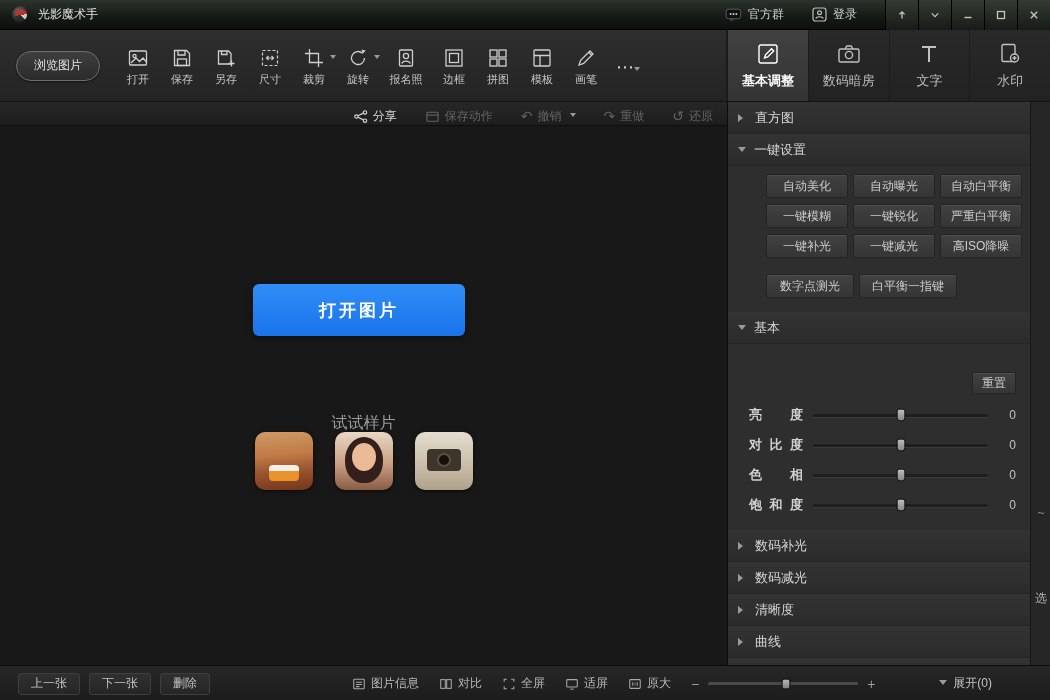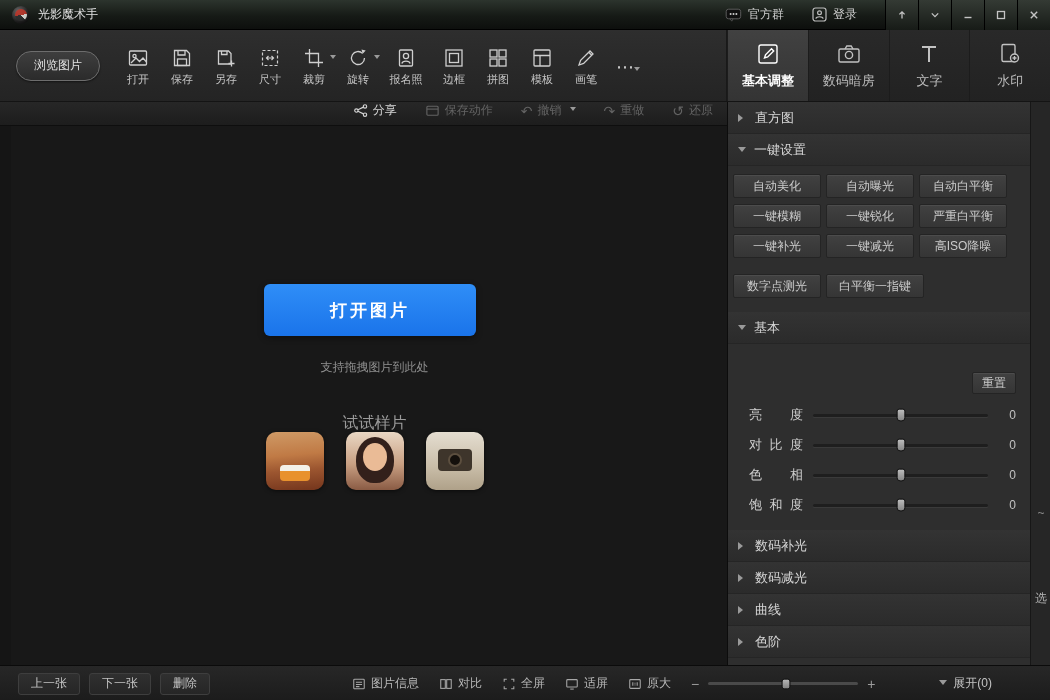--- a/index.html
+++ b/index.html
@@ -45,29 +45,29 @@
 
   .tabs { flex:1; display:flex; }
   .tab { flex:1; display:flex; flex-direction:column; align-items:center; justify-content:center; gap:5px;
     color:#bcbcbc; font-size:13px; border-left:1px solid #1c1c1c; background:linear-gradient(#292929,#222); }
   .tab.active { background:linear-gradient(#414141,#343434); color:#fff;font-weight:bold; }
   .tab svg { width:26px; height:26px; display:block; }
 
   
   .subtoolbar { position:absolute; top:102px; left:0; width:727px; height:24px;
     background:linear-gradient(#272727,#1d1d1d); border-bottom:1px solid #0e0e0e;
-    display:flex; align-items:flex-start; justify-content:flex-end; gap:28px; padding-right:14px; font-size:12px; }
+    display:flex; align-items:flex-end; justify-content:flex-end; gap:28px; padding-right:14px; font-size:12px;font-family:Liberation Serif, serif; }
   .sub-item { display:flex; align-items:center; gap:5px; color:#d6d6d6; }
   .sub-item.disabled { color:#636363; }
   .sub-item .glyph { font-size:14px; line-height:1; }
   .sub-item svg { display:block; }
   .sub-item .caret { margin-left:3px; }
 
   
-  .canvas { position:absolute; top:126px; left:11px; width:727px; height:539px; background:#181818; }
+  .canvas { position:absolute; top:126px; left:0; width:727px; height:539px; background:#181818; }
   .open-btn { position:absolute; left:253px; top:158px; width:212px; height:52px;
     background:linear-gradient(#2f8ef7,#1a74ea); border-radius:6px; color:#fff; font-size:17px;
     font-weight:bold; letter-spacing:3px; display:flex; align-items:center; justify-content:center;
     box-shadow:0 2px 6px rgba(0,0,0,.4); }
   .drop-hint { position:absolute; top:233px; left:0; width:100%; text-align:center; color:#8f8f8f; font-size:12px; }
   .samples-label { position:absolute; top:287px; left:0; width:100%; text-align:center; color:#9a9a9a; font-size:16px; }
   .thumbs { position:absolute; top:306px; left:0; width:100%; display:flex; justify-content:center; gap:22px; }
   .thumb { width:58px; height:58px; border-radius:10px; overflow:hidden; position:relative;
     box-shadow:0 1px 4px rgba(0,0,0,.6); }
   .thumb1 { background:linear-gradient(175deg,#cf9a66 0%,#c07a45 40%,#9c5630 65%,#74351c 100%); }
@@ -81,33 +81,33 @@
   .t3-lens { position:absolute; left:22px; top:21px; width:14px; height:14px; border-radius:50%;
     background:#14100c; border:2px solid #5c4f3f; }
 
   
   .panel { position:absolute; top:102px; left:727px; width:303px; height:563px;
     background:#2e2e2e; border-left:1px solid #0c0c0c; overflow:hidden; }
   .sec-header { height:32px; display:flex; align-items:center; gap:8px; padding-left:10px;
     font-size:13px; color:#d6d6d6; background:linear-gradient(#333,#2b2b2b); border-bottom:1px solid #252525; }
   .tri-right { width:0; height:0; border:4px solid transparent; border-left:5px solid #9a9a9a; }
   .tri-down { width:0; height:0; border:4px solid transparent; border-top:5px solid #9a9a9a; margin-top:4px; }
-  .onekey { padding:8px 8px 14px 5px; display:flex; flex-direction:column; gap:6px; }
+  .onekey { padding:8px 8px 14px 38px; display:flex; flex-direction:column; gap:6px; }
   .btn-row { display:flex; gap:5px; }
   .btn-row.r4 { margin-top:10px; }
   .pbtn { height:24px; display:flex; align-items:center; justify-content:center; font-size:12px;
     color:#cbcbcb; background:linear-gradient(#414141,#353535); border:1px solid #242424;
     border-radius:2px; box-shadow:inset 0 1px 0 rgba(255,255,255,.06); white-space:nowrap; }
   .pbtn.w { width:88px; }
   .pbtn.p { padding:0 12px; }
   .basic { padding:8px 14px 10px 14px; }
   .reset-row { display:flex; justify-content:flex-end; margin-bottom:6px;margin-top:20px; }
   .reset-btn { width:44px; height:22px; }
   .slider-row { display:flex; align-items:center; height:30px; gap:10px; padding-left:7px; }
-  .slider-label { width:54px; font-size:13px; color:#cfcfcf; text-align:justify; text-align-last:justify; }
+  .slider-label { width:54px; font-size:13px; color:#cfcfcf; text-align:justify; text-align-last:justify;font-weight:bold; }
   .slider-track { flex:1; height:3px; background:#1e1e1e; border-radius:2px; position:relative;
     box-shadow:0 1px 0 rgba(255,255,255,.06); }
   .slider-thumb { position:absolute; left:50%; top:50%; transform:translate(-50%,-50%);
     width:9px; height:13px; border-radius:3px 3px 4px 4px;
     background:linear-gradient(#bdbdbd,#868686); border:1px solid #141414; }
   .slider-value { width:18px; text-align:right; font-size:12px; color:#c2c2c2; }
 
   
   .side-strip { position:absolute; left:1030px; top:102px; width:20px; height:563px;
     background:#262626; border-left:1px solid #171717; }
@@ -389,21 +389,20 @@
       <span>重做</span>
     </div>
     <div class="sub-item disabled">
       <span class="glyph">↺</span>
       <span>还原</span>
     </div>
   </div>
 
   <div class="canvas">
     <div class="open-btn">打开图片</div>
-    <div class="drop-hint">支持拖拽图片到此处</div>
     <div class="samples-label">试试样片</div>
     <div class="thumbs">
       <div class="thumb thumb1">
           <div class="t1-bus"></div>
         </div>
       <div class="thumb thumb2">
           <div class="t2-hair"></div>
           <div class="t2-face"></div>
         </div>
       <div class="thumb thumb3">
@@ -485,20 +484,24 @@
     <div class="sec-header">
       <span class="tri-right"></span>
       <span>数码补光</span>
     </div>
     <div class="sec-header">
       <span class="tri-right"></span>
       <span>数码减光</span>
     </div>
     <div class="sec-header">
       <span class="tri-right"></span>
+      <span>清晰度</span>
+    </div>
+    <div class="sec-header">
+      <span class="tri-right"></span>
       <span>曲线</span>
     </div>
     <div class="sec-header">
       <span class="tri-right"></span>
       <span>色阶</span>
     </div>
   </div>
 
   <div class="side-strip">
     <div class="strip-g" style="top:404px;color:#8a8a8a">~</div>

